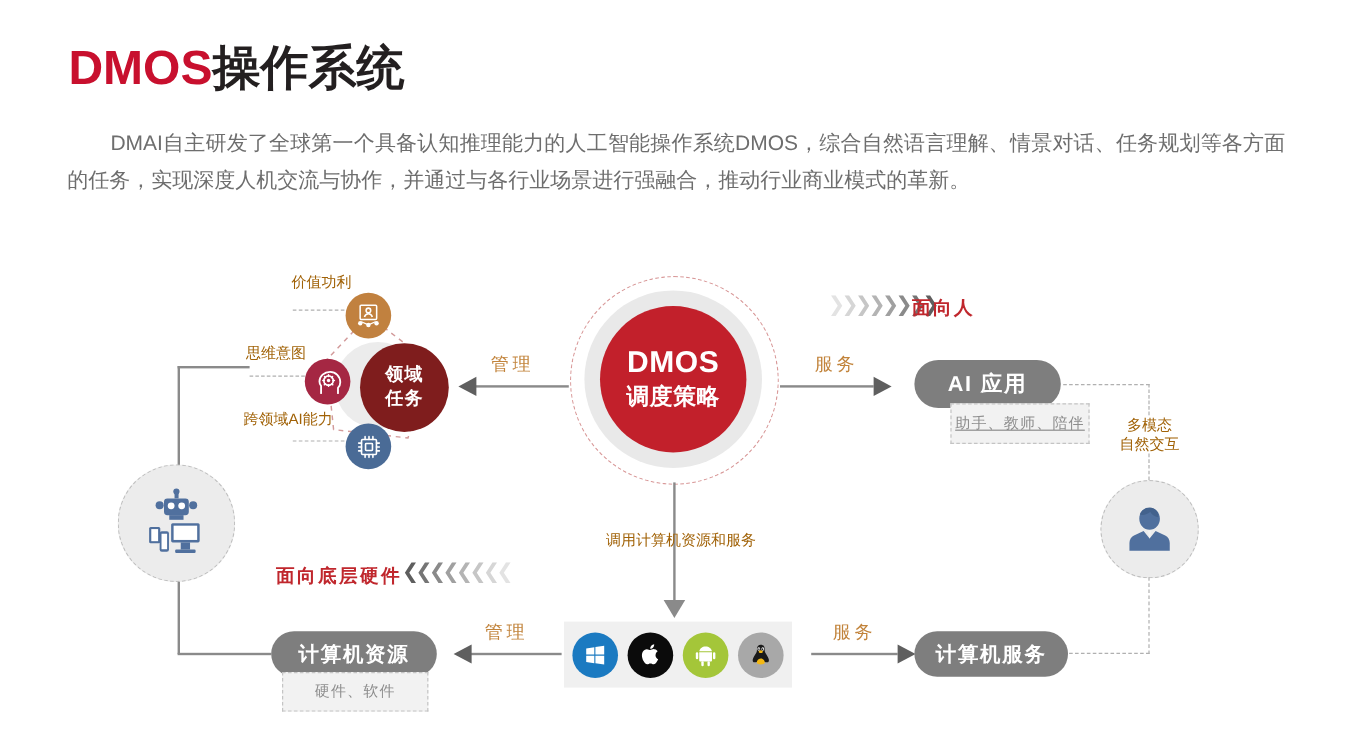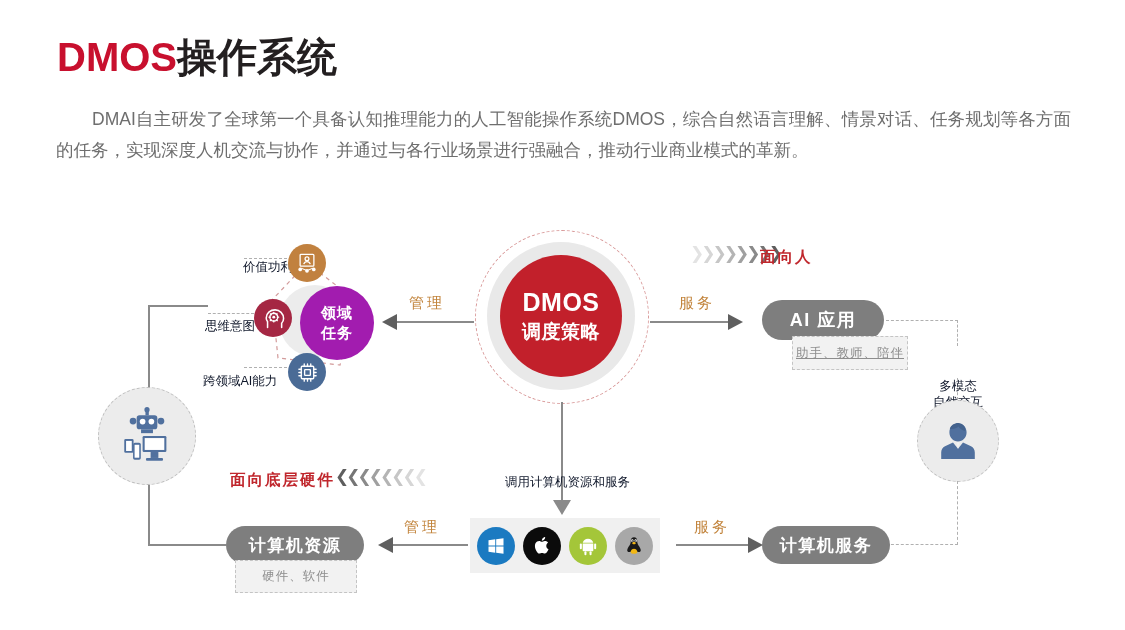--- a/index.html
+++ b/index.html
@@ -46,23 +46,22 @@
 
   .lbl-orange{
     position:absolute;color:#C2843C;font-weight:normal;font-size:15px;
     letter-spacing:3px;white-space:nowrap;
   }
   .lbl-red{
     position:absolute;color:#C0272D;font-weight:bold;font-size:15.5px;
     letter-spacing:2px;white-space:nowrap;
   }
   .lbl-gray{
-    position:absolute;color:#0f172a;font-size:12.5px;white-space:nowrap;
+    position:absolute;color:#a16207;font-size:12.5px;white-space:nowrap;
     line-height:16px;
-    margin-top:32px;
   }
   .lbl-gray.c{text-align:center;}
 
   
   .dmos-dashed{
     position:absolute;left:475px;top:30px;width:172px;height:172px;
     border:1.4px dashed #d99a9a;border-radius:50%;
   }
   .dmos-ring{
     position:absolute;left:487px;top:42px;width:148px;height:148px;
@@ -77,21 +76,21 @@
   .dmos-core .d1{font-size:25px;font-weight:bold;letter-spacing:.5px;line-height:1.25;}
   .dmos-core .d2{font-size:19px;font-weight:bold;letter-spacing:.5px;line-height:1.3;margin-top:2px;}
 
   
   .dt-halo{
     position:absolute;left:279px;top:85px;width:72px;height:72px;
     border-radius:50%;background:#ececec;
   }
   .dt-circle{
     position:absolute;left:300px;top:86px;width:74px;height:74px;
-    border-radius:50%;background:#a21caf;color:#fff;
+    border-radius:50%;background:#7f1d1d;color:#fff;
     display:flex;flex-direction:column;align-items:center;justify-content:center;
     font-weight:bold;font-size:15px;line-height:1.35;letter-spacing:1px;
   }
   .sat{
     position:absolute;width:38px;height:38px;border-radius:50%;
     display:flex;align-items:center;justify-content:center;
   }
   .sat svg{display:block;}
   .sat-orange{background:#C1813F;left:288px;top:44px;}
   .sat-maroon{background:#A52743;left:254px;top:99px;}

